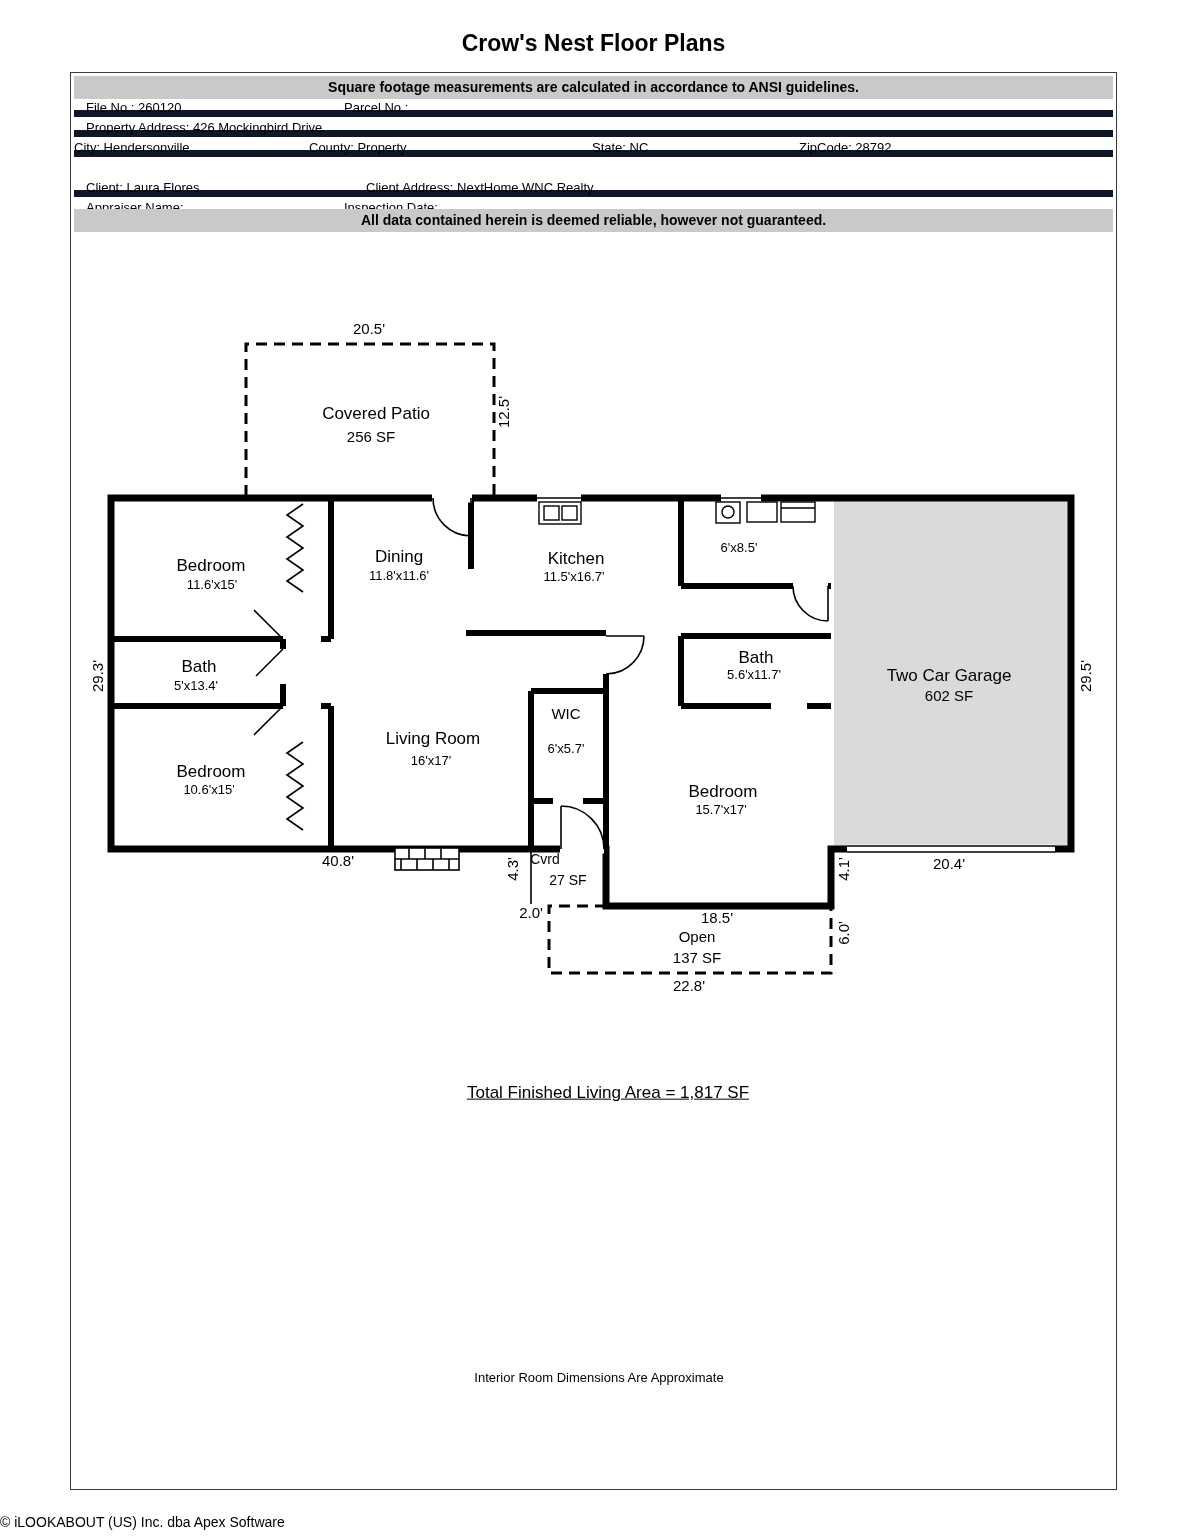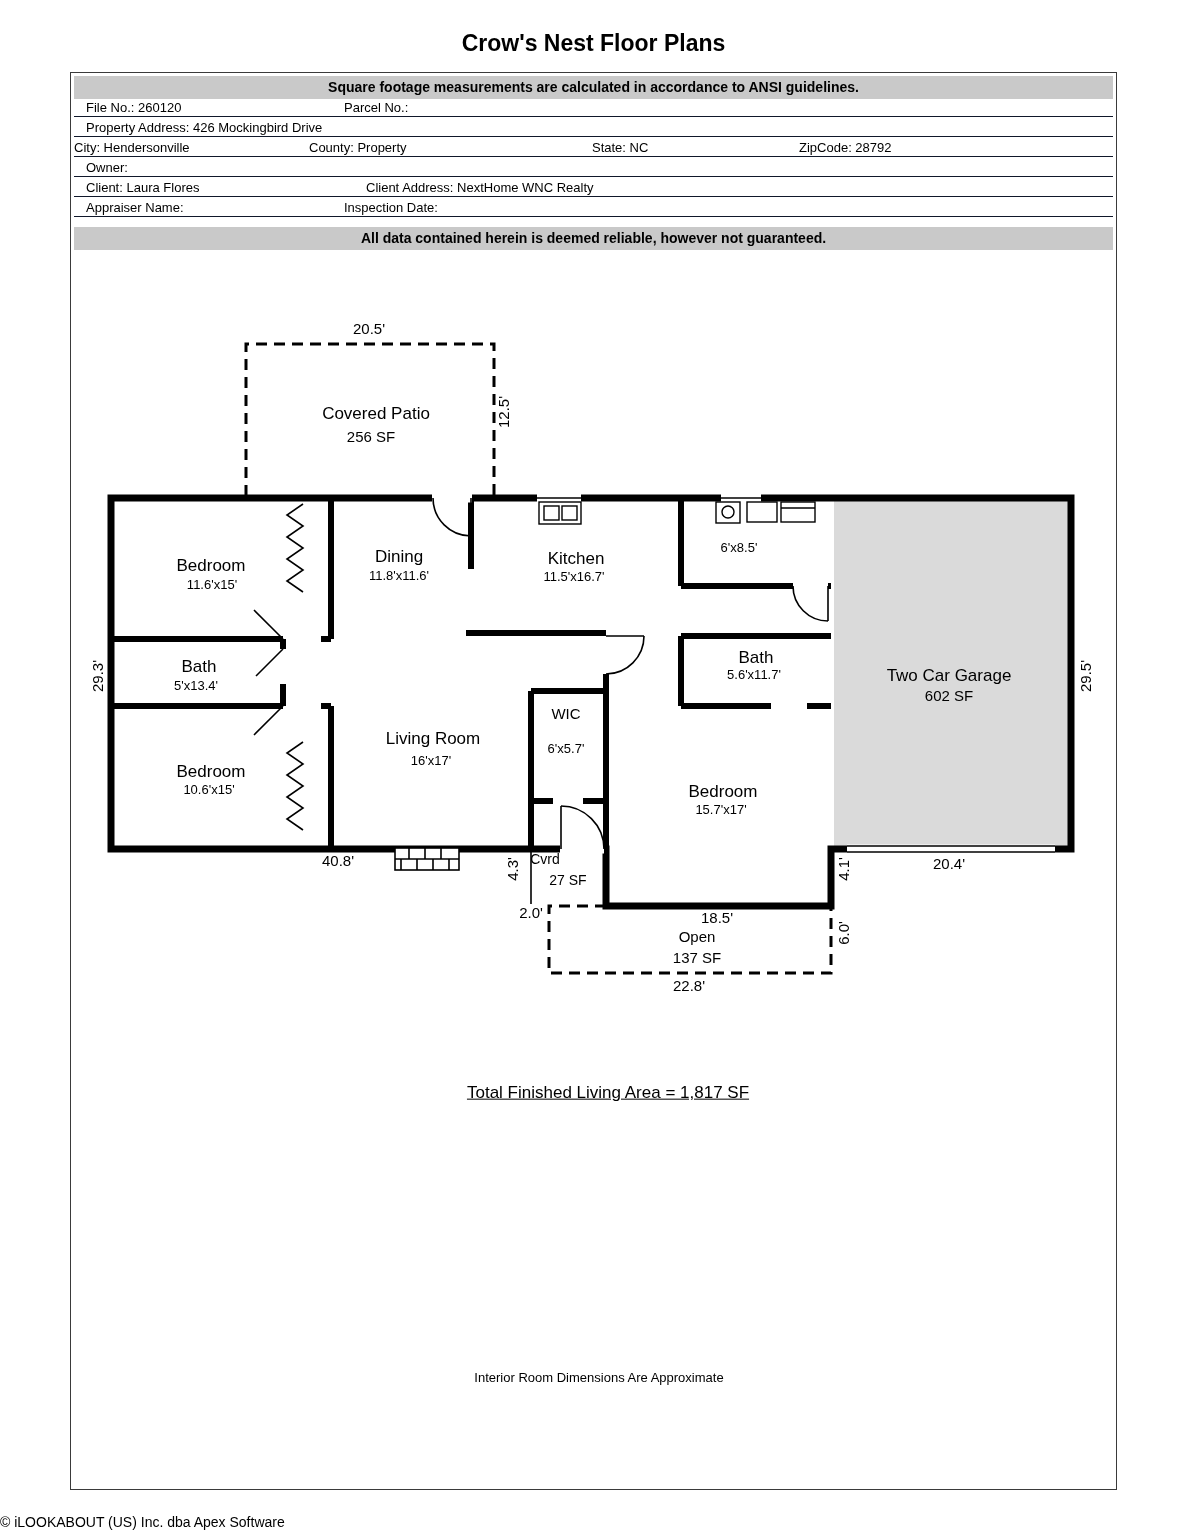--- a/index.html
+++ b/index.html
@@ -15,24 +15,24 @@
   .doc-box {
     position:absolute; left:70px; top:72px; width:1047px; height:1418px;
     border:1px solid #3a3a3a; background:#fff;
   }
   .bar {
     position:absolute; left:3px; right:3px; height:23px;
     background:#c9c9c9; text-align:center;
     font-size:14px; font-weight:bold; line-height:23px;
   }
   .bar1 { top:3px; }
-  .bar2 { top:154px; }
+  .bar2 { top:136px; }
   .info-row {
     position:absolute; left:3px; right:3px; height:20px;
-    font-size:13px; border-bottom:1px solid #0f172a;
+    font-size:13px; border-bottom:7px solid #0f172a;
   }
   .info-row span { position:absolute; top:3px; white-space:nowrap; }
   .r1{top:24px} .r2{top:44px} .r3{top:64px} .r4{top:84px} .r5{top:104px} .r6{top:124px}
   .plan { position:absolute; left:0px; top:171px; width:1045px; height:1245px; }
   .plan svg { position:absolute; left:0; top:0; }
   .lbl {
     position:absolute; transform:translate(-50%,-50%);
     white-space:nowrap; text-align:center; line-height:1.1;
   }
   .rot { transform:translate(-50%,-50%) rotate(-90deg); }
@@ -58,23 +58,20 @@
     <span style="left:270px">Parcel No.:</span>
   </div>
   <div class="info-row r2">
     <span style="left:12px">Property Address: 426 Mockingbird Drive</span>
   </div>
   <div class="info-row r3">
     <span style="left:0">City: Hendersonville</span>
     <span style="left:235px">County: Property</span>
     <span style="left:518px">State: NC</span>
     <span style="left:725px">ZipCode: 28792</span>
-  </div>
-  <div class="info-row r4">
-    <span style="left:12px">Owner:</span>
   </div>
   <div class="info-row r5">
     <span style="left:12px">Client: Laura Flores</span>
     <span style="left:292px">Client Address: NextHome WNC Realty</span>
   </div>
   <div class="info-row r6">
     <span style="left:12px">Appraiser Name:</span>
     <span style="left:270px">Inspection Date:</span>
   </div>
 

